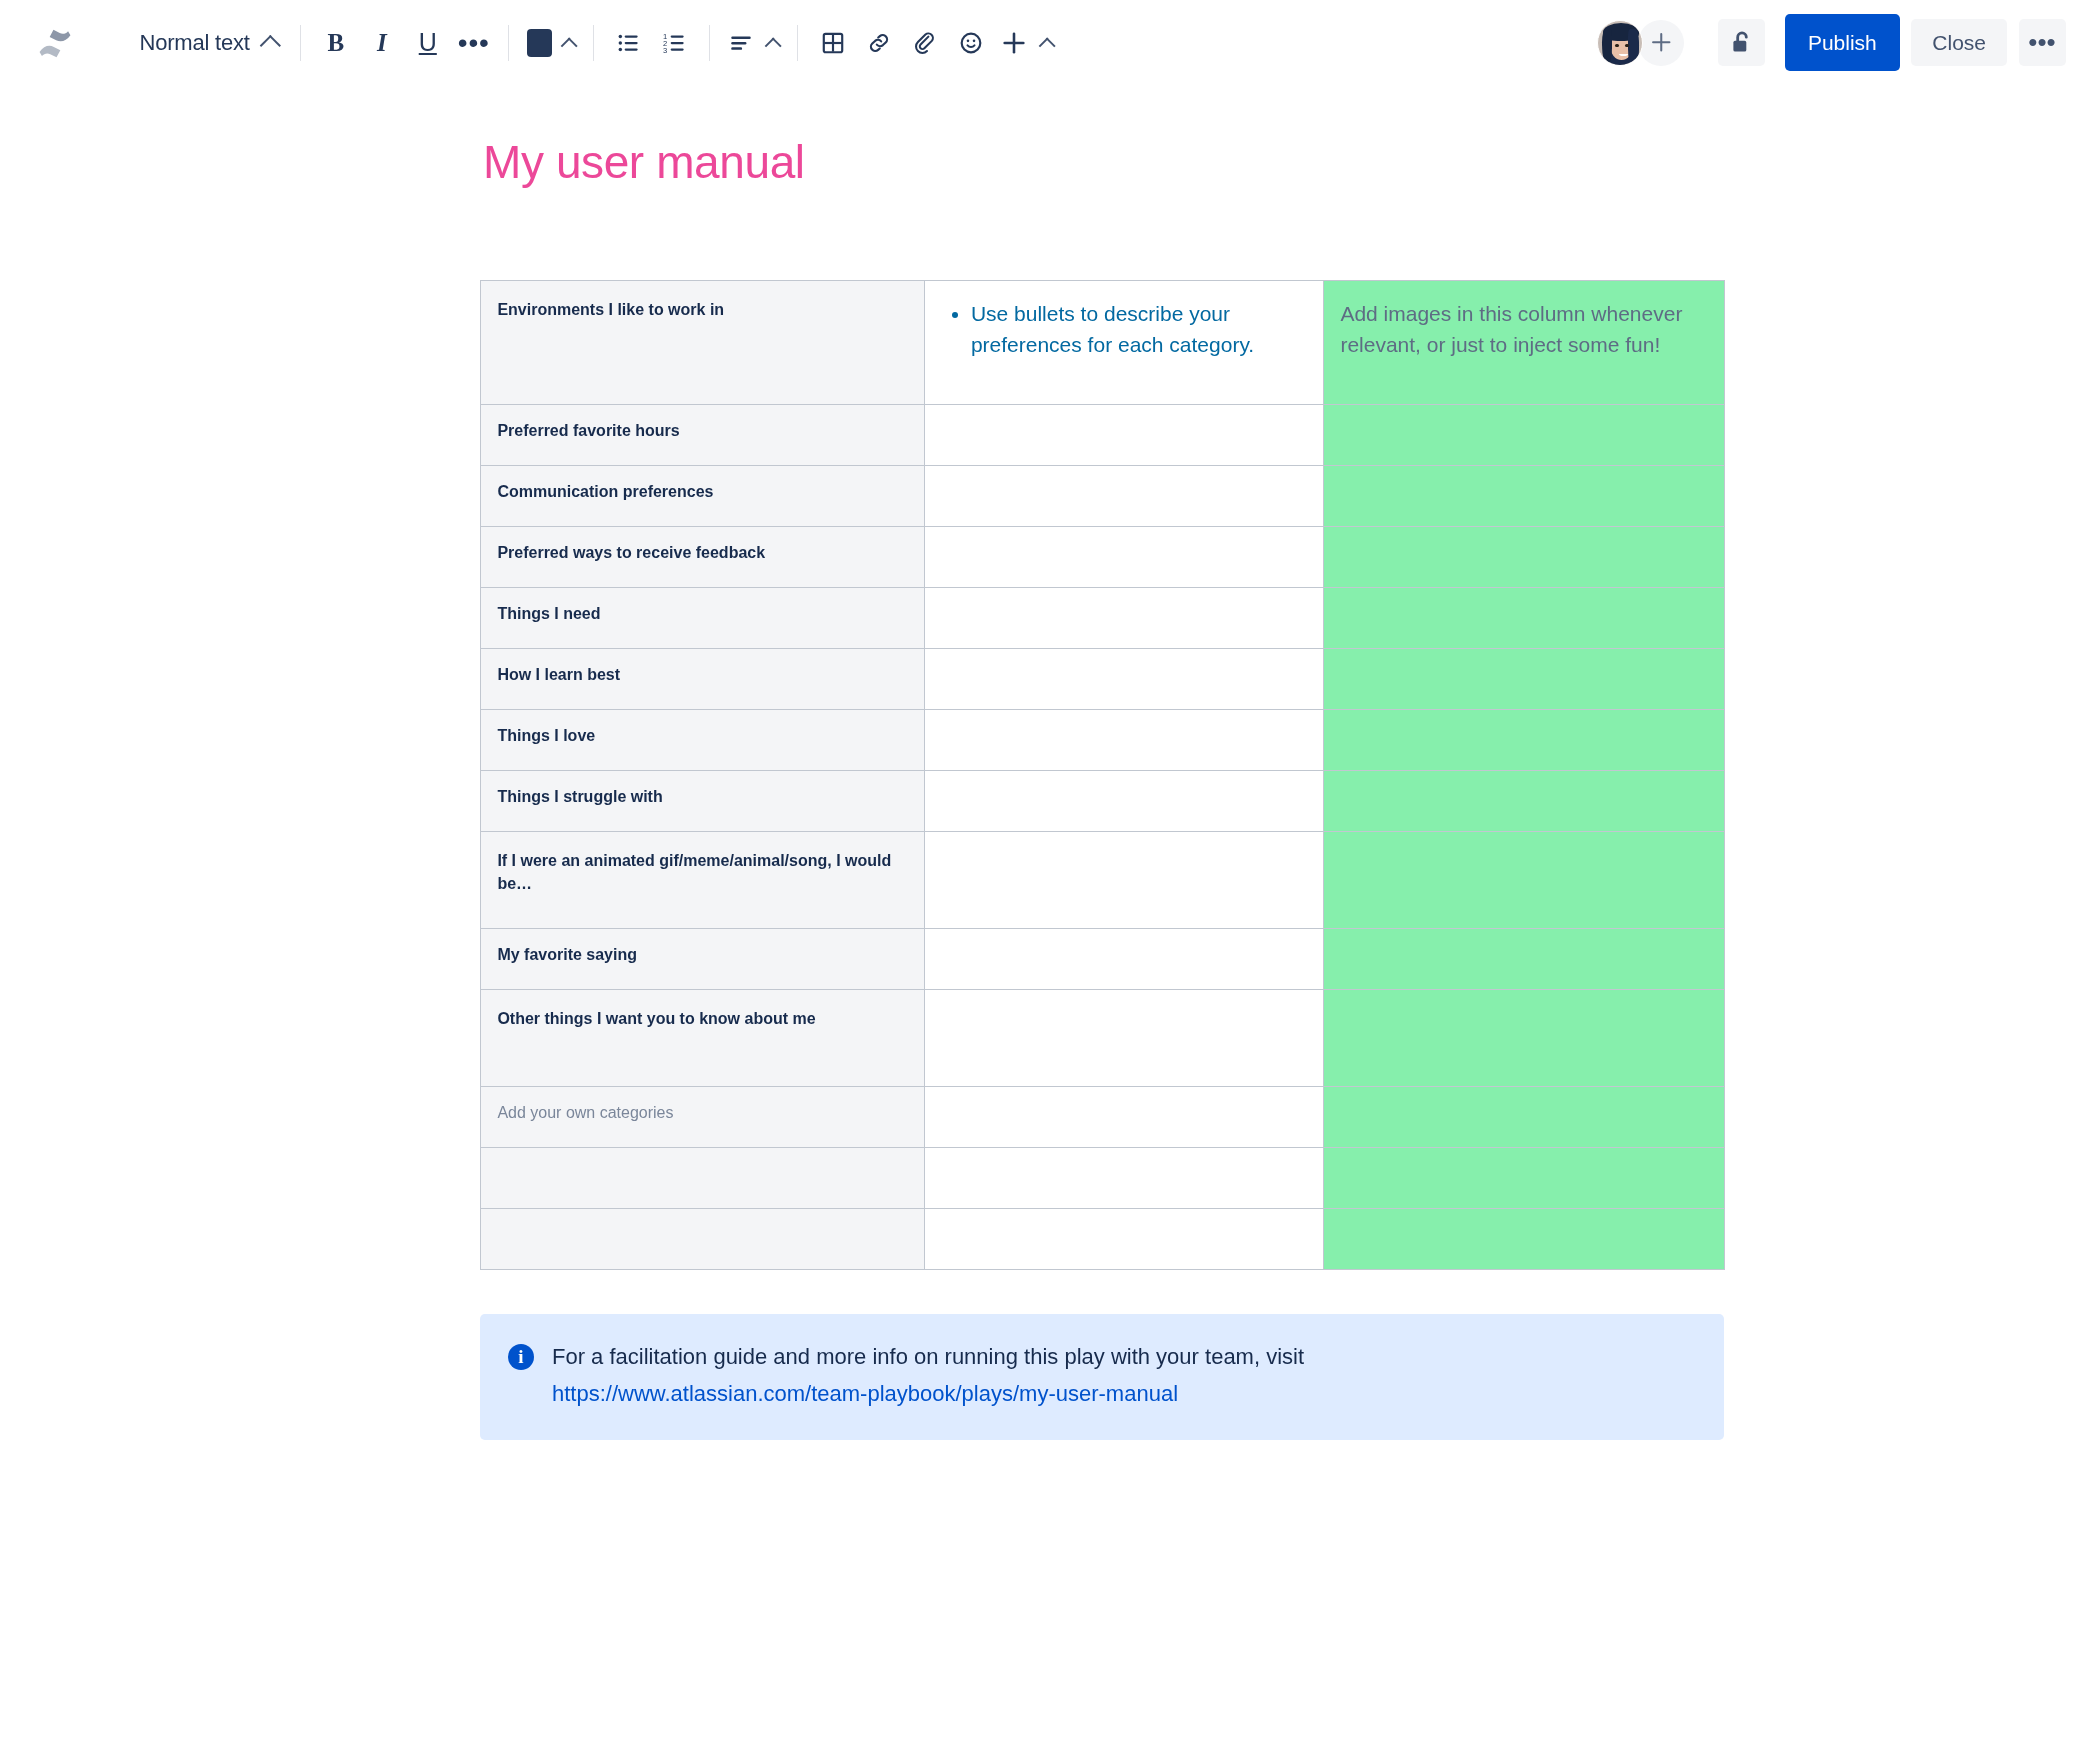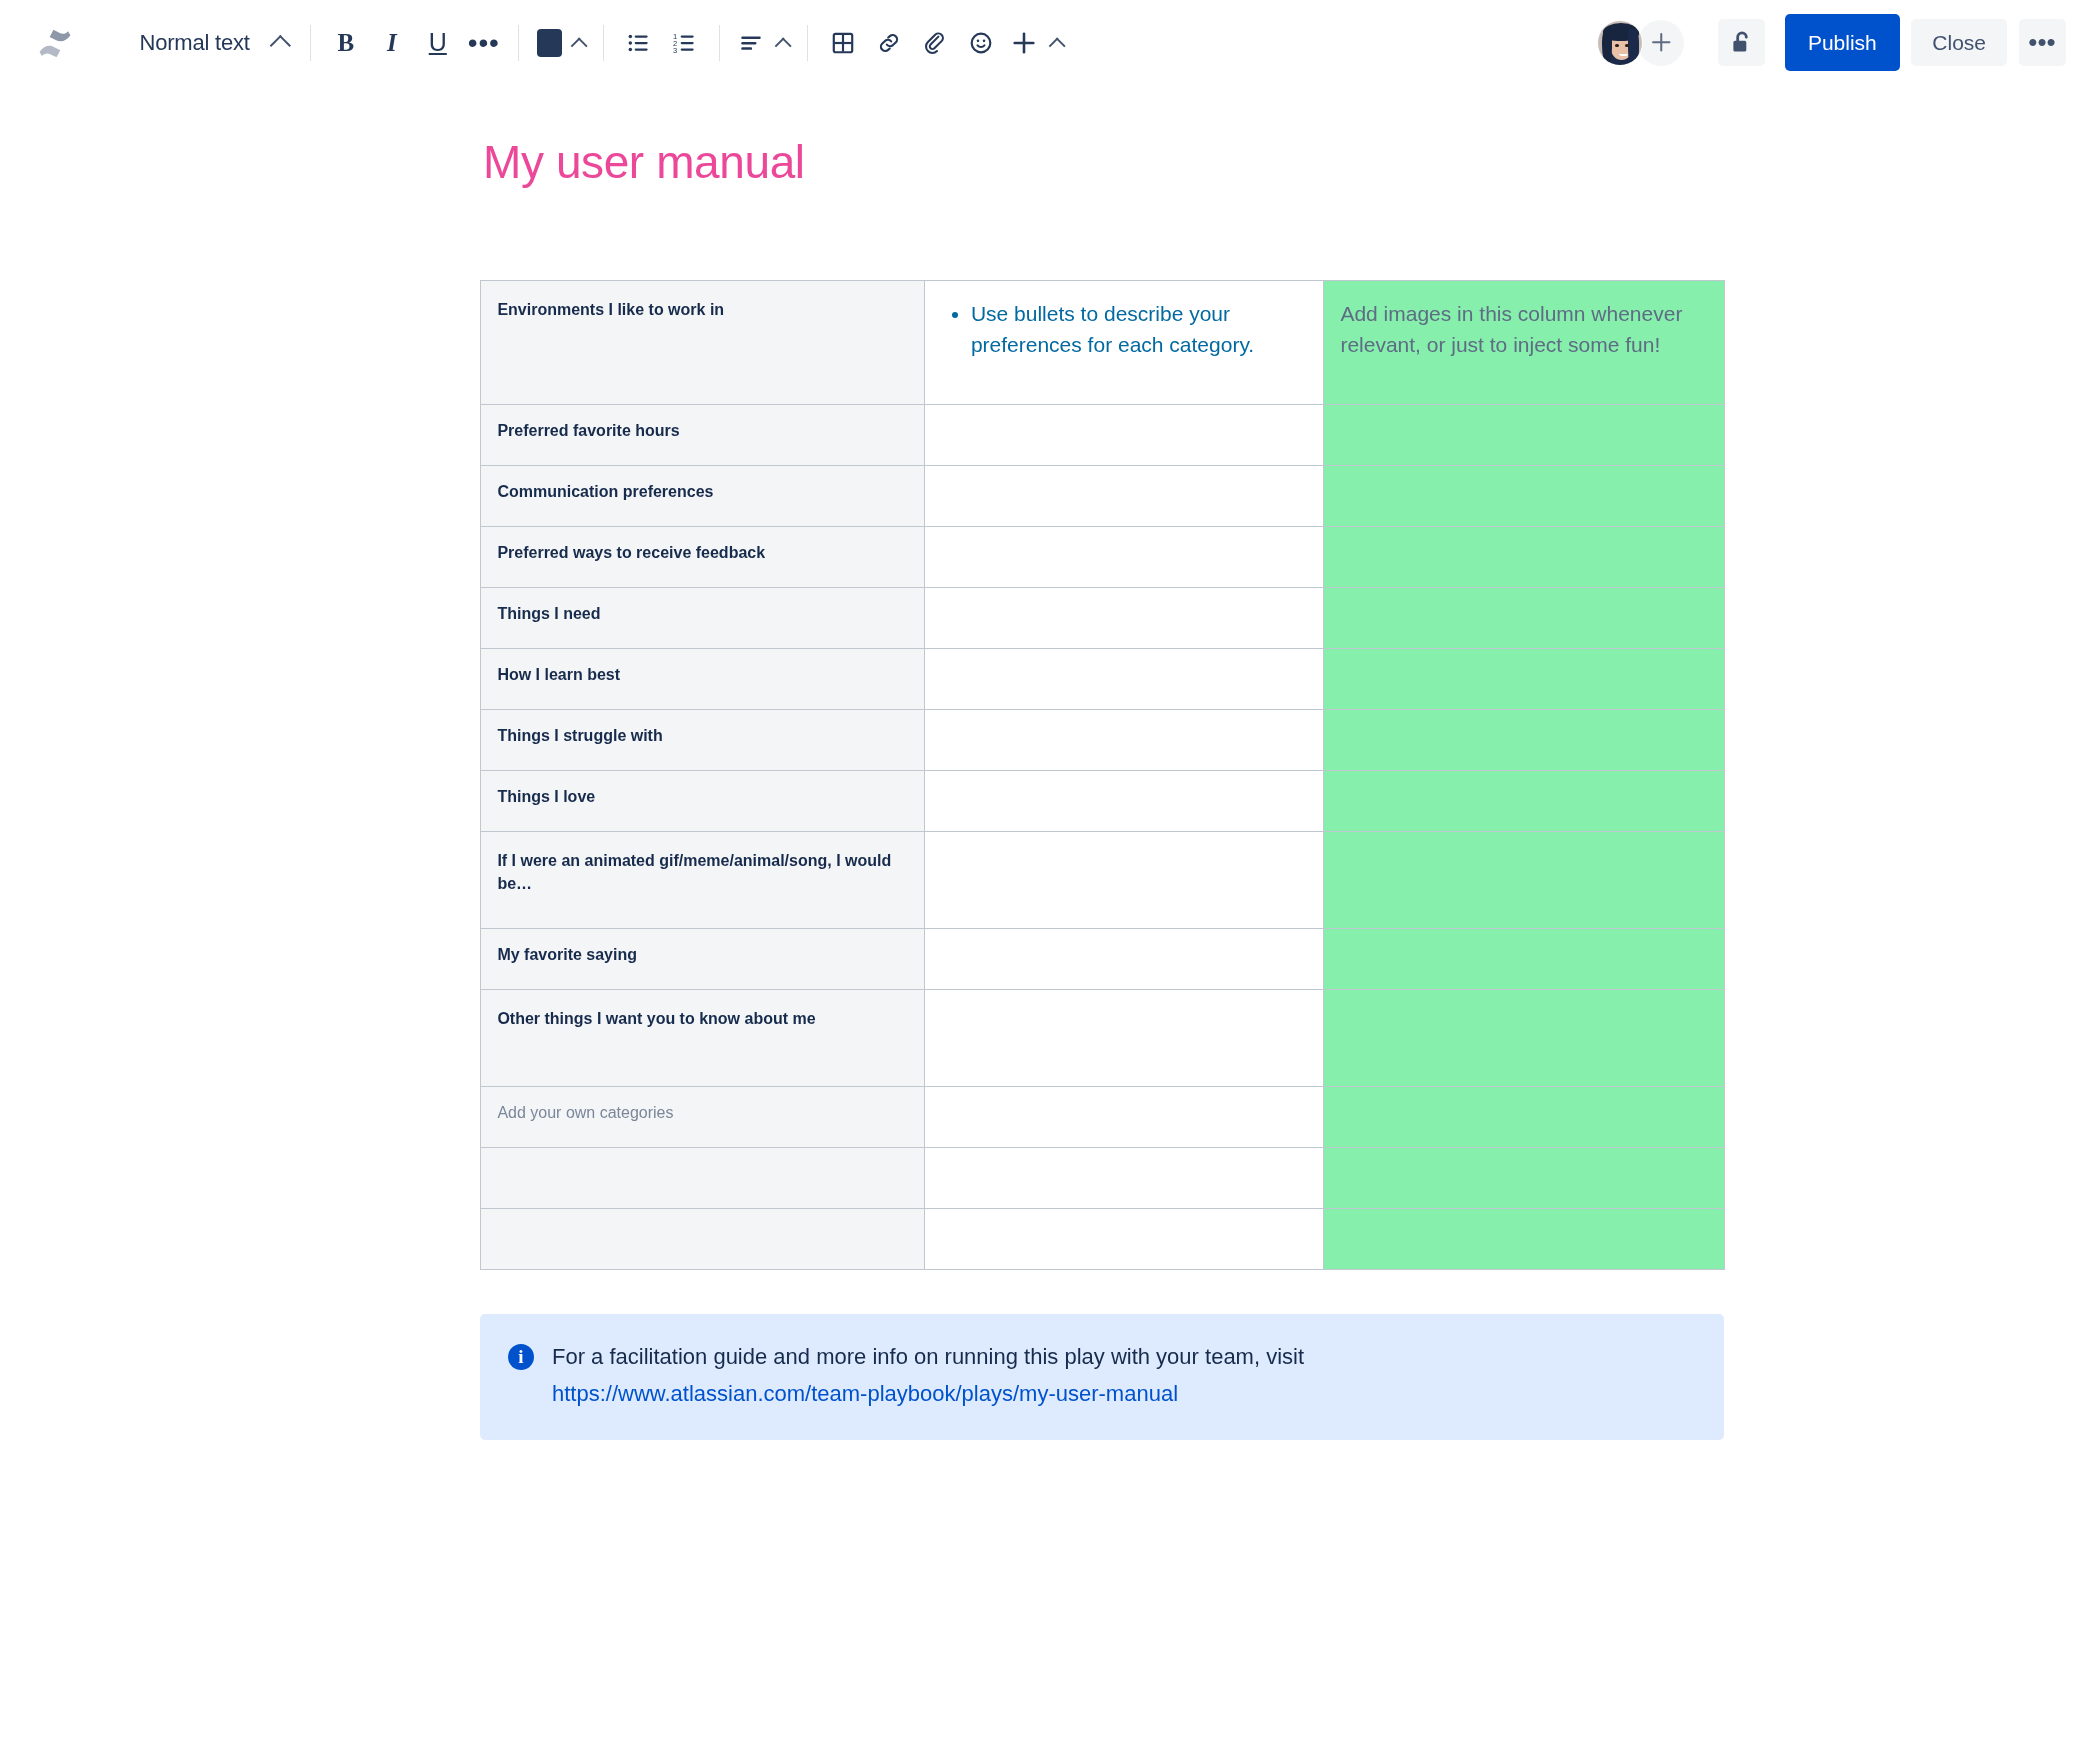--- a/index.html
+++ b/index.html
@@ -37,21 +37,21 @@
     display: flex; align-items: center; justify-content: center;
     border-radius: 4.9px;
     cursor: pointer;
     color: #253858;
     background: transparent;
     border: none;
     padding: 0 6.5px;
   }
   .tb-textstyle {
     display: flex; align-items: center;
-    gap: 23px;
+    gap: 13px;
     height: 46px;
     padding: 0 11.5px;
     border-radius: 4.9px;
     cursor: pointer;
     margin-left: 52px;
   }
   .tb-textstyle .label {
     font-size: 22px;
     color: #253858;
     letter-spacing: -0.2px;
@@ -415,26 +415,26 @@
           <td class="c1">Things I need</td>
           <td class="c2"></td>
           <td class="c3"></td>
         </tr>
         <tr class="row-norm">
           <td class="c1">How I learn best</td>
           <td class="c2"></td>
           <td class="c3"></td>
         </tr>
         <tr class="row-norm">
+          <td class="c1">Things I love</td>
+          <td class="c2"></td>
+          <td class="c3"></td>
+        </tr>
+        <tr class="row-norm">
           <td class="c1">Things I struggle with</td>
-          <td class="c2"></td>
-          <td class="c3"></td>
-        </tr>
-        <tr class="row-norm">
-          <td class="c1">Things I love</td>
           <td class="c2"></td>
           <td class="c3"></td>
         </tr>
         <tr class="row-two">
           <td class="c1">If I were an animated gif/meme/animal/song, I would be…</td>
           <td class="c2"></td>
           <td class="c3"></td>
         </tr>
         <tr class="row-norm">
           <td class="c1">My favorite saying</td>

